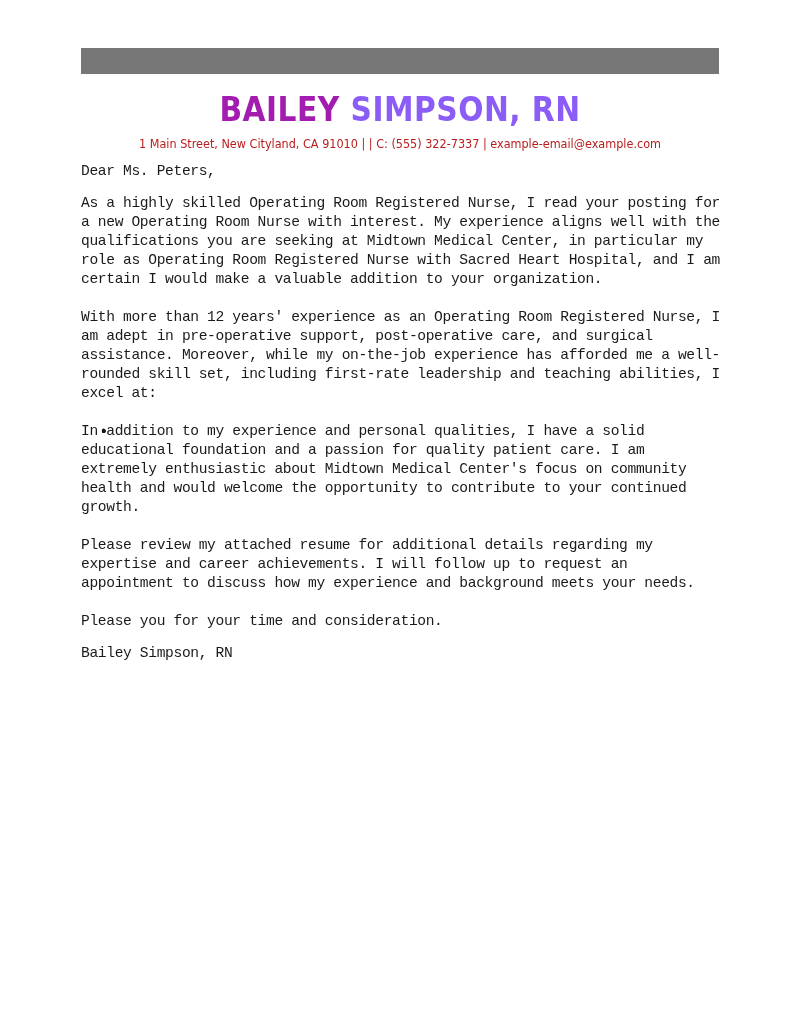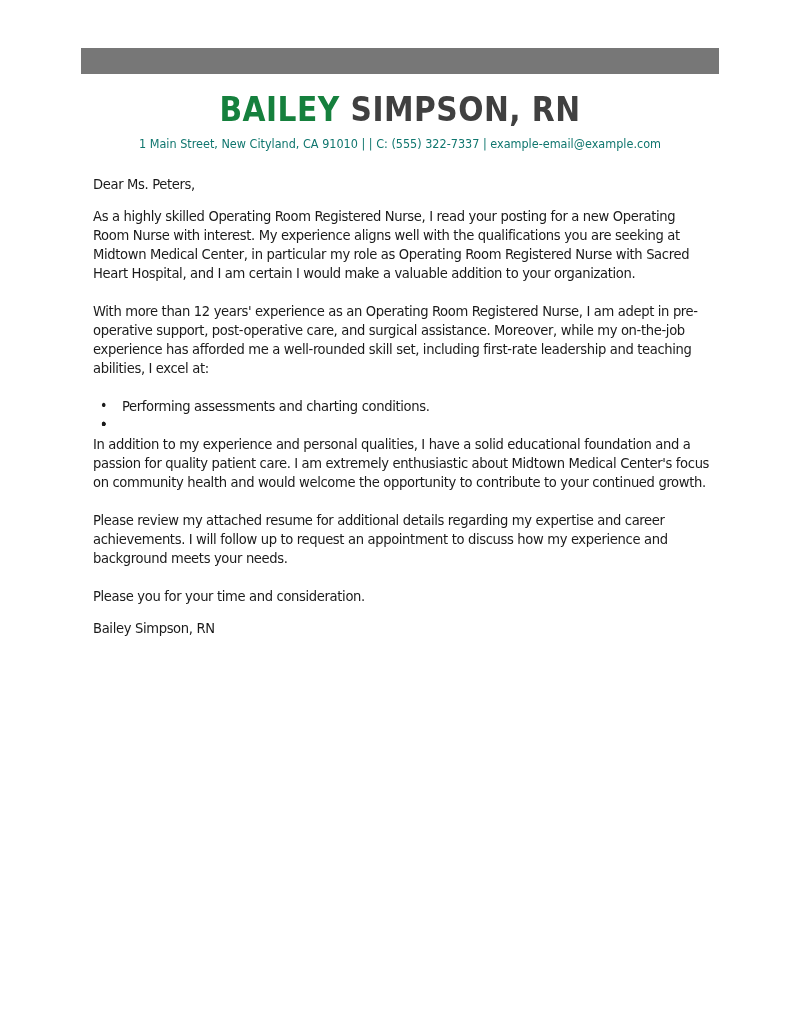--- a/index.html
+++ b/index.html
@@ -2,27 +2,27 @@
 <html><head>
   <meta charset="utf-8">
   <style>
     html, body { margin: 0; padding: 0; background: #ffffff; }
     body { width: 800px; height: 1035px; position: relative; overflow: hidden;
            font-family: "DejaVu Sans Condensed", "Liberation Sans", sans-serif; color: #1a1a1a; }
     .page { position: absolute; left: 0; top: 0; width: 800px; height: 1035px; }
     .top-bar { position: absolute; left: 81px; top: 48px; width: 638px; height: 26px; background: #777777; }
     .name { position: absolute; left: 0; width: 800px; top: 90px; text-align: center;
             font-size: 33px; font-weight: bold; letter-spacing: 0.5px; line-height: 40px; }
-    .name .first { color: #15803d; }
-    .name .last { color: #404040; }
+    .name .first { color: #a21caf; }
+    .name .last { color: #8b5cf6; }
     .contact { position: absolute; left: 0; width: 800px; top: 136px; text-align: center;
-               font-size: 12.5px; line-height: 16px; color: #0f766e; }
+               font-size: 12.5px; line-height: 16px; color: #b91c1c; }
     .body { position: absolute; left: 81px; top: 162px; width: 645px;
             font-size: 14.6px; line-height: 19px; letter-spacing: -0.35px; }
-    .body p { margin: 12px; }
+    .body p { margin: 0; font-family: Liberation Mono, monospace; }
     .salutation { margin-bottom: 13px !important; }
     .para { margin-bottom: 19px !important; }
     ul.skills { list-style: none; margin: 0 0 19px 0; padding: 0; }
     ul.skills li { position: relative; padding-left: 41px; }
     ul.skills li .bullet { position: absolute; left: 19px; top: 0; font-size: 14px; }
     .thanks { margin-bottom: 13px !important; }
     .closing { margin-bottom: 38px !important; }
   </style>
 </head>
 <body>
@@ -38,21 +38,20 @@
   <div class="contact">1 Main Street, New Cityland, CA 91010 | | C: (555) 322-7337 | example-email@example.com</div>
 
   <div class="body">
     <p class="salutation">Dear Ms. Peters,</p>
     <p class="para">As a highly skilled Operating Room Registered Nurse, I read your posting for a new Operating Room Nurse with interest. My experience aligns well with the qualifications you are seeking at Midtown Medical Center, in particular my role as Operating Room Registered Nurse with Sacred Heart Hospital, and I am certain I would make a valuable addition to your organization.</p>
     <p class="para">With more than 12 years' experience as an Operating Room Registered Nurse, I am adept in pre-operative support, post-operative care, and surgical assistance. Moreover, while my on-the-job experience has afforded me a well-rounded skill set, including first-rate leadership and teaching abilities, I excel at:</p>
 
     <ul class="skills">
       <li>
         <span class="bullet">•</span>
-        <span>Performing assessments and charting conditions.</span>
       </li>
       <li>
         <span class="bullet">•</span>
       </li>
       <li>
         <span class="bullet">•</span>
       </li>
       <li>
         <span class="bullet">•</span>
       </li>

